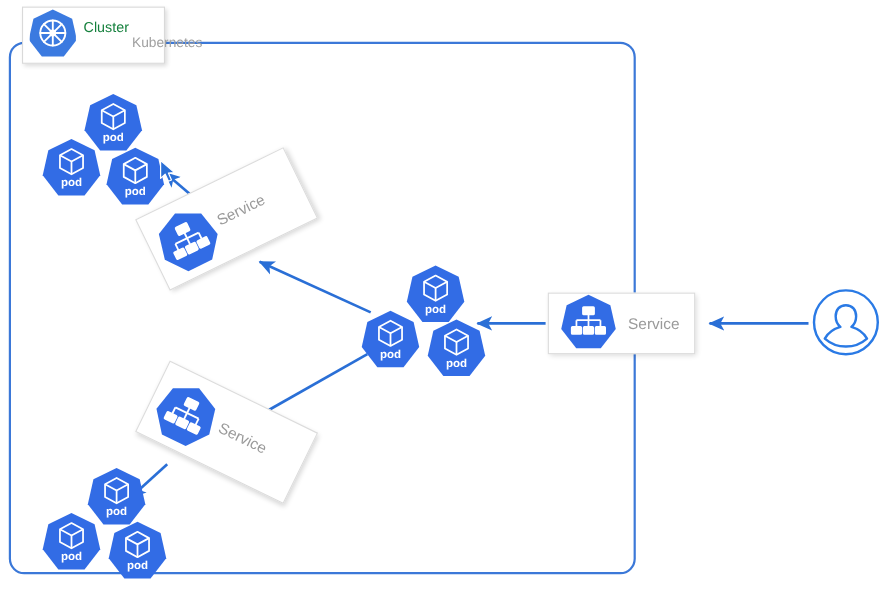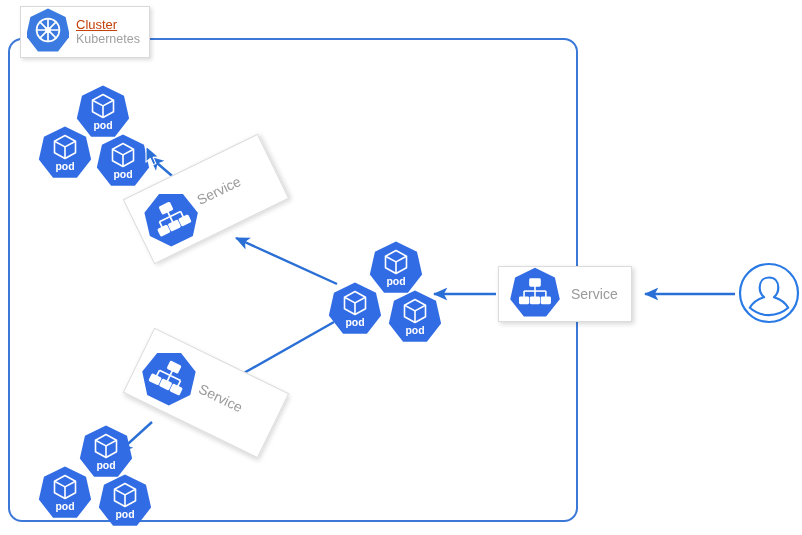--- a/index.html
+++ b/index.html
@@ -59,26 +59,26 @@
     box-sizing: border-box;
     padding-left: 6px;
   }
   #cluster-badge .k8s-wheel { flex: 0 0 auto; }
   #cluster-badge .texts {
     margin-left: 7px;
     line-height: 1.12;
   }
   #cluster-badge .title {
     font-size: 13px;
-    color: #c2410c;
-    text-decoration: underline;
+    color: #15803d;
   }
   #cluster-badge .subtitle {
     font-size: 12.5px;
     color: #a0a0a0;
+    margin-left: 44px;
   }
 
   
   .pod {
     position: absolute;
     width: 54px;
     height: 54px;
     font-weight: bold;
   }
   .pod svg { display: block; }

